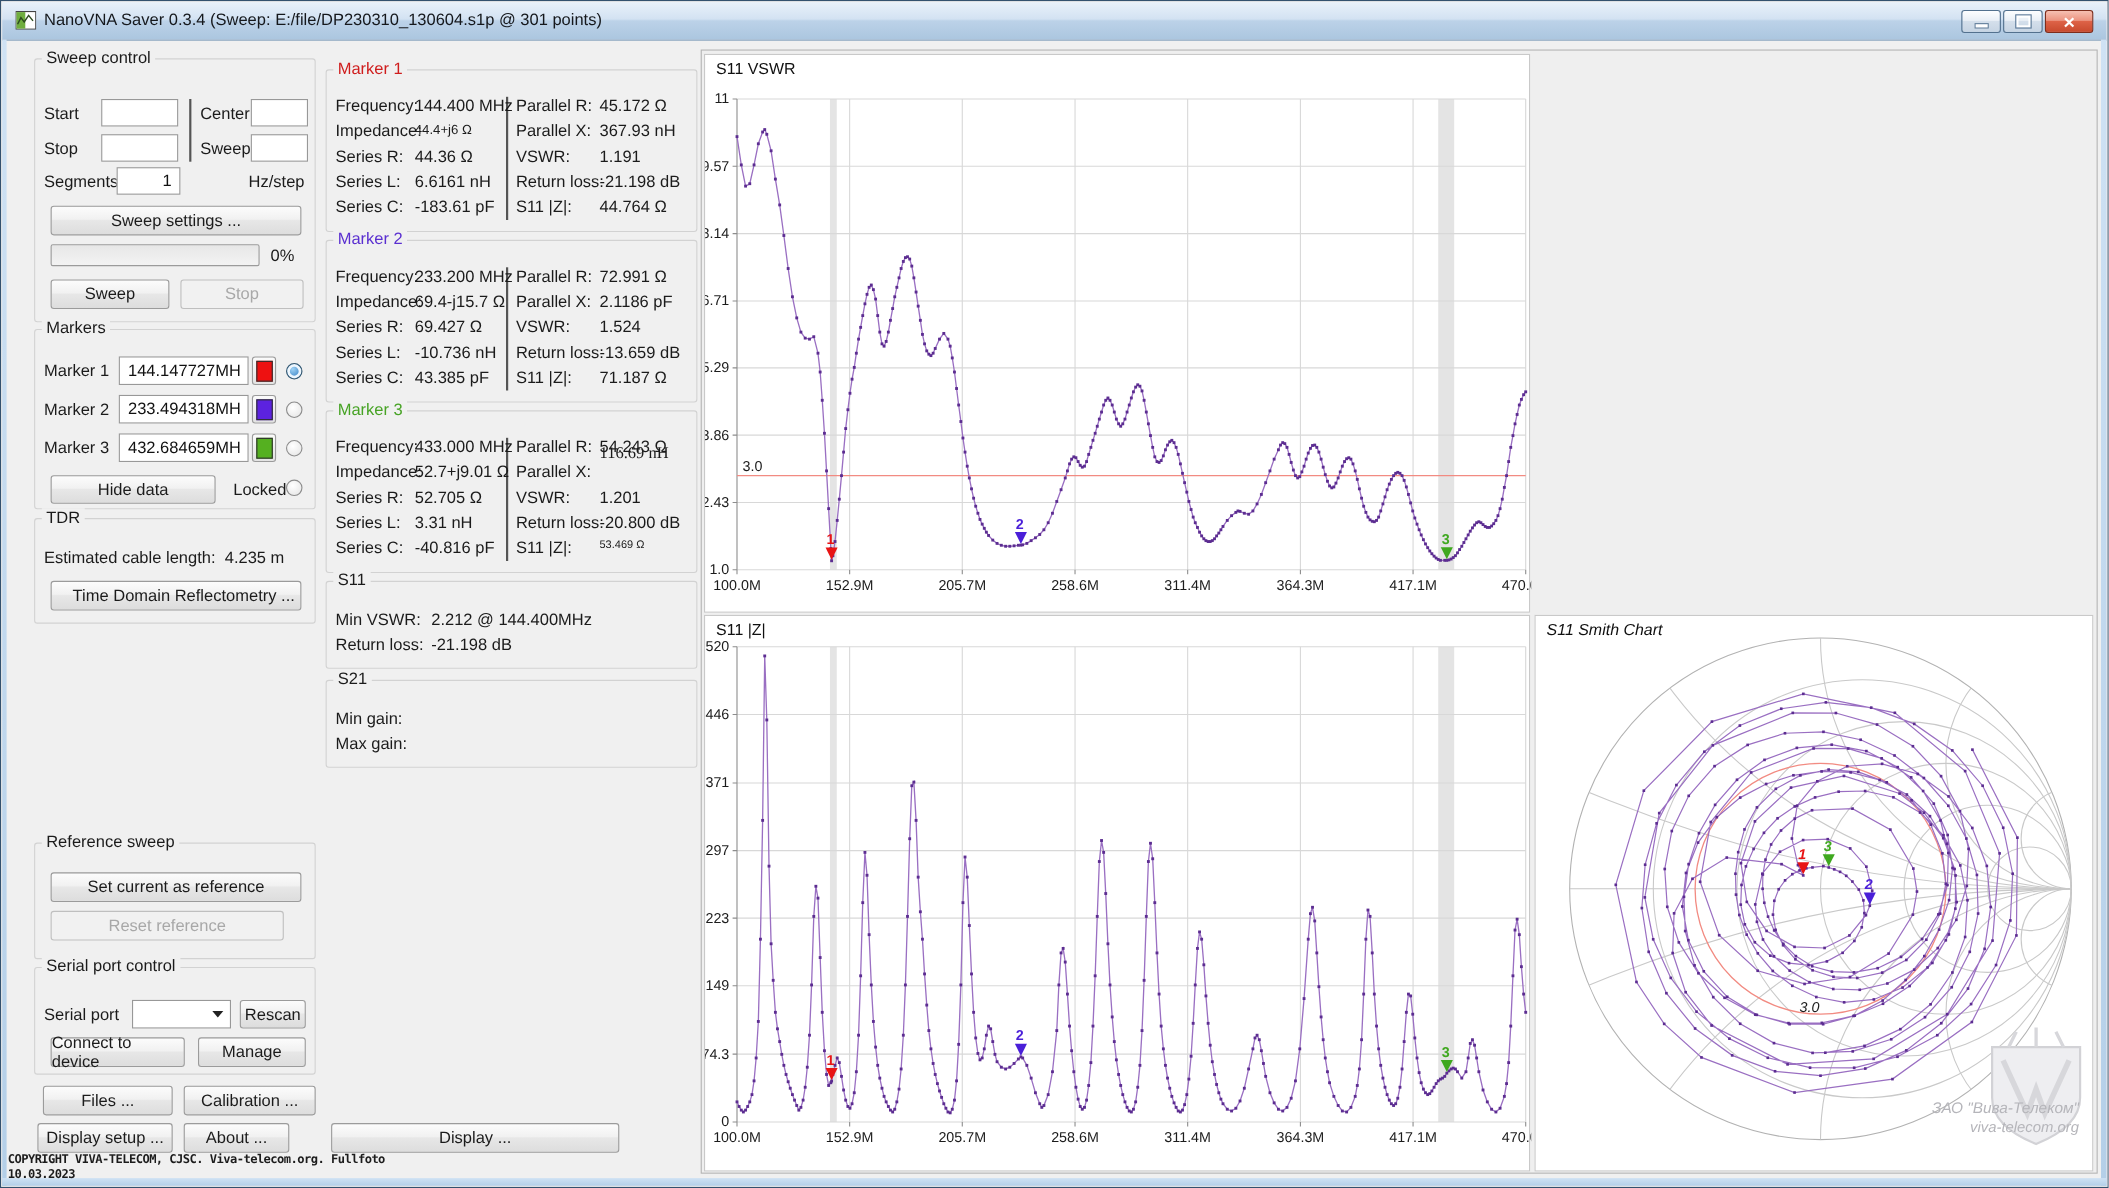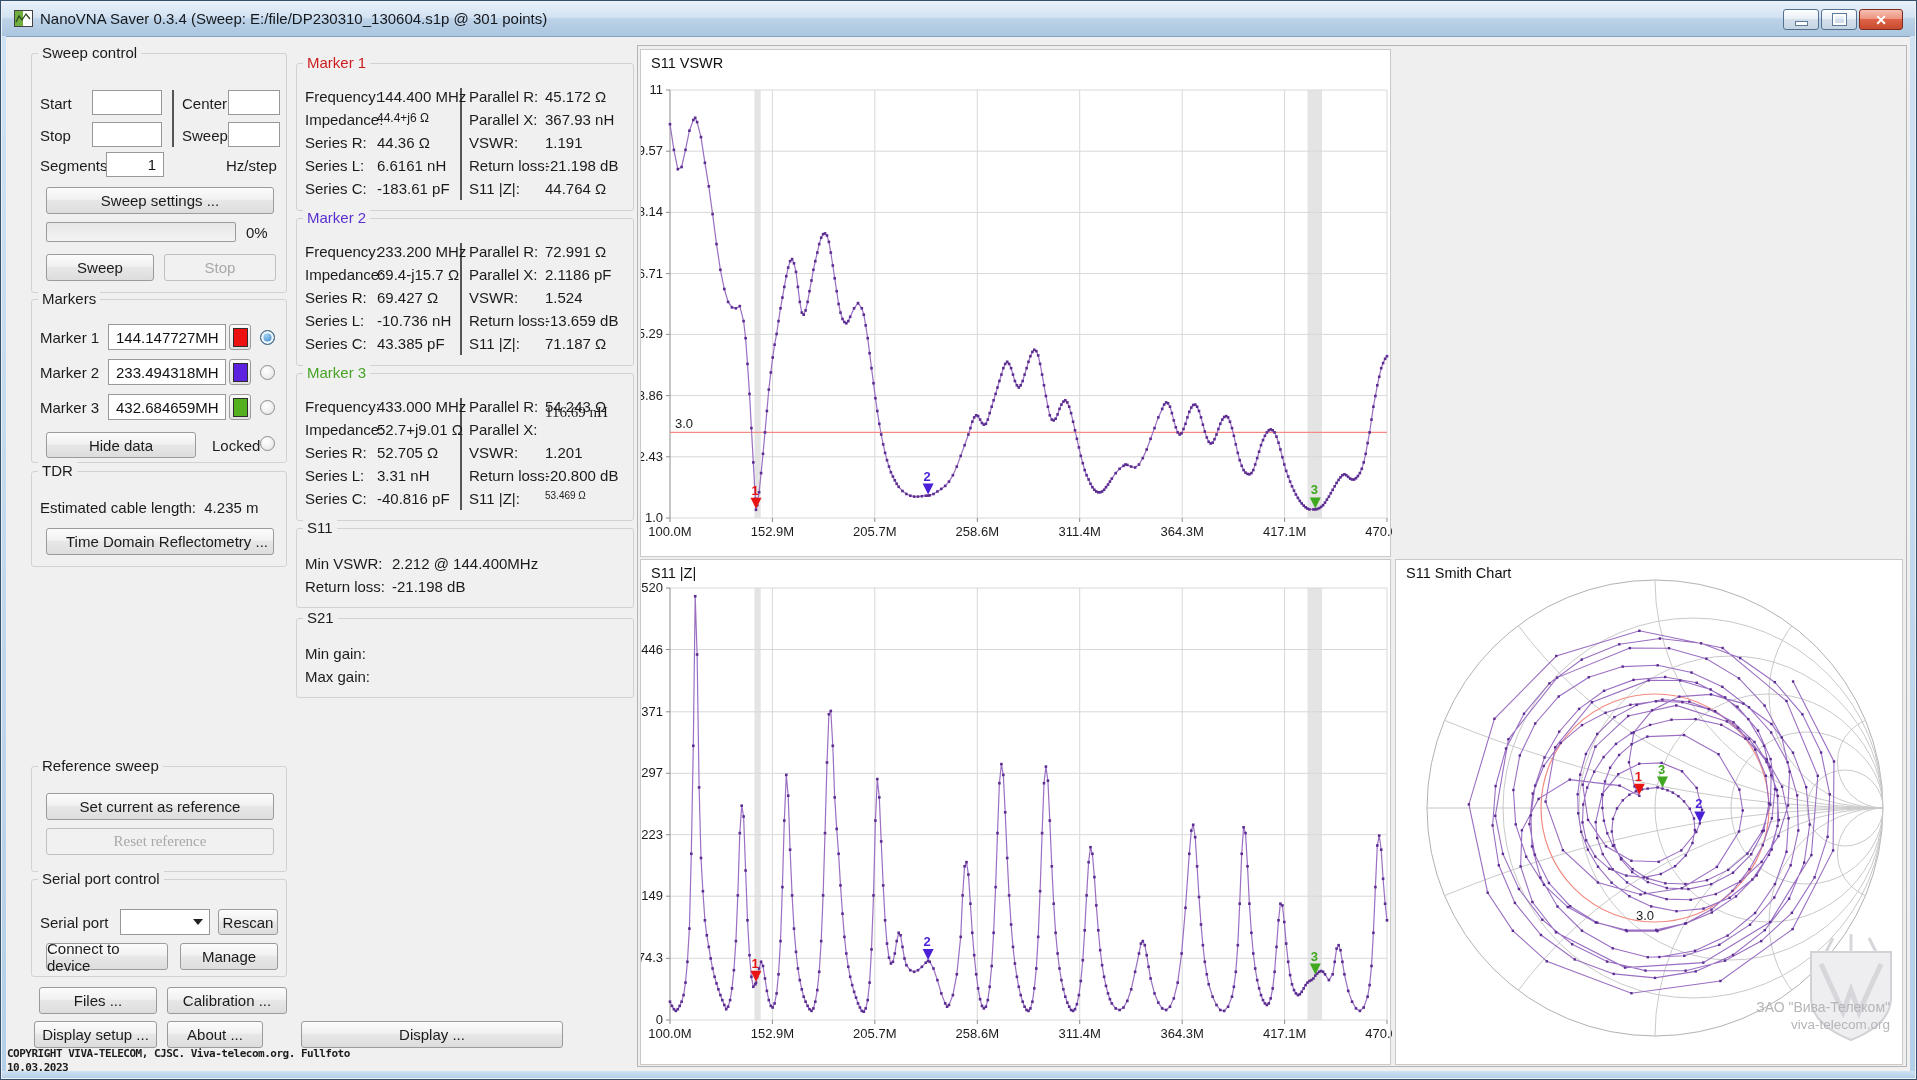--- a/index.html
+++ b/index.html
@@ -124,21 +124,21 @@
 
   <div class="gb" style="left:30px;top:470px;width:256px;height:96px;">
     <span class="gt">TDR</span>
     <span class="lab" style="left:8px;top:27px;"><span>Estimated cable length:</span>&nbsp; <span>4.235 m</span></span>
     <div class="btn" style="left:14px;top:56px;width:228px;height:27px;padding-left:14px;">Time Domain Reflectometry ...</div>
   </div>
 
   <div class="gb" style="left:30px;top:765px;width:256px;height:106px;">
     <span class="gt">Reference sweep</span>
     <div class="btn" style="left:14px;top:26px;width:228px;height:27px;">Set current as reference</div>
-    <div class="btn dis" style="left:14px;top:61px;width:228px;height:27px;font-family:Liberation Serif, serif;">Reset reference</div>
+    <div class="btn dis" style="left:14px;top:61px;width:212px;height:27px;">Reset reference</div>
   </div>
 
   <div class="gb" style="left:30px;top:878px;width:256px;height:98px;">
     <span class="gt">Serial port control</span>
     <span class="lab" style="left:8px;top:34px;">Serial port</span>
     <div class="combo" style="left:88px;top:29px;width:90px;height:26px;">
       <span class="arr"></span>
     </div>
     <div class="btn" style="left:186px;top:29px;width:60px;height:26px;">Rescan</div>
     <div class="btn" style="left:14px;top:63px;width:122px;height:27px;">Connect to device</div>
@@ -1014,21 +1014,21 @@
         <rect x="742.8" y="342.4" width="2.6" height="2.6" fill="#5c2d91"></rect>
         <rect x="744.7" y="359.0" width="2.6" height="2.6" fill="#5c2d91"></rect>
         <path d="M115.0 421.8 L109.5 410.8 L120.5 410.8 Z" fill="#e81414"></path>
         <text x="114.0" y="407.8" text-anchor="middle" class="mlabel" fill="#e81414">1</text>
         <path d="M287.1 399.9 L281.6 388.9 L292.6 388.9 Z" fill="#4a1fd8"></path>
         <text x="286.1" y="385.9" text-anchor="middle" class="mlabel" fill="#4a1fd8">2</text>
         <path d="M674.3 414.6 L668.8 403.6 L679.8 403.6 Z" fill="#3fa81f"></path>
         <text x="673.3" y="400.6" text-anchor="middle" class="mlabel" fill="#3fa81f">3</text>
       </svg>
   </div>
-  <div class="chartpanel" style="left:1394px;top:558px;width:508px;height:506px;">
+  <div class="chartpanel" style="left:1394px;top:558px;width:508px;height:506px;font-style:italic;">
     <span class="charttitle">S11 Smith Chart</span>
     <svg id="svg-smith" width="508" height="506">
         <defs>
           <clipPath id="smclip">
             <circle cx="259" cy="248" r="228"></circle>
           </clipPath>
         </defs>
         <circle cx="259" cy="248" r="228" fill="none" stroke="#b2b2b2"></circle>
         <g clip-path="url(#smclip)">
           <line x1="31" y1="248" x2="487" y2="248" stroke="#c6c6c6"></line>

